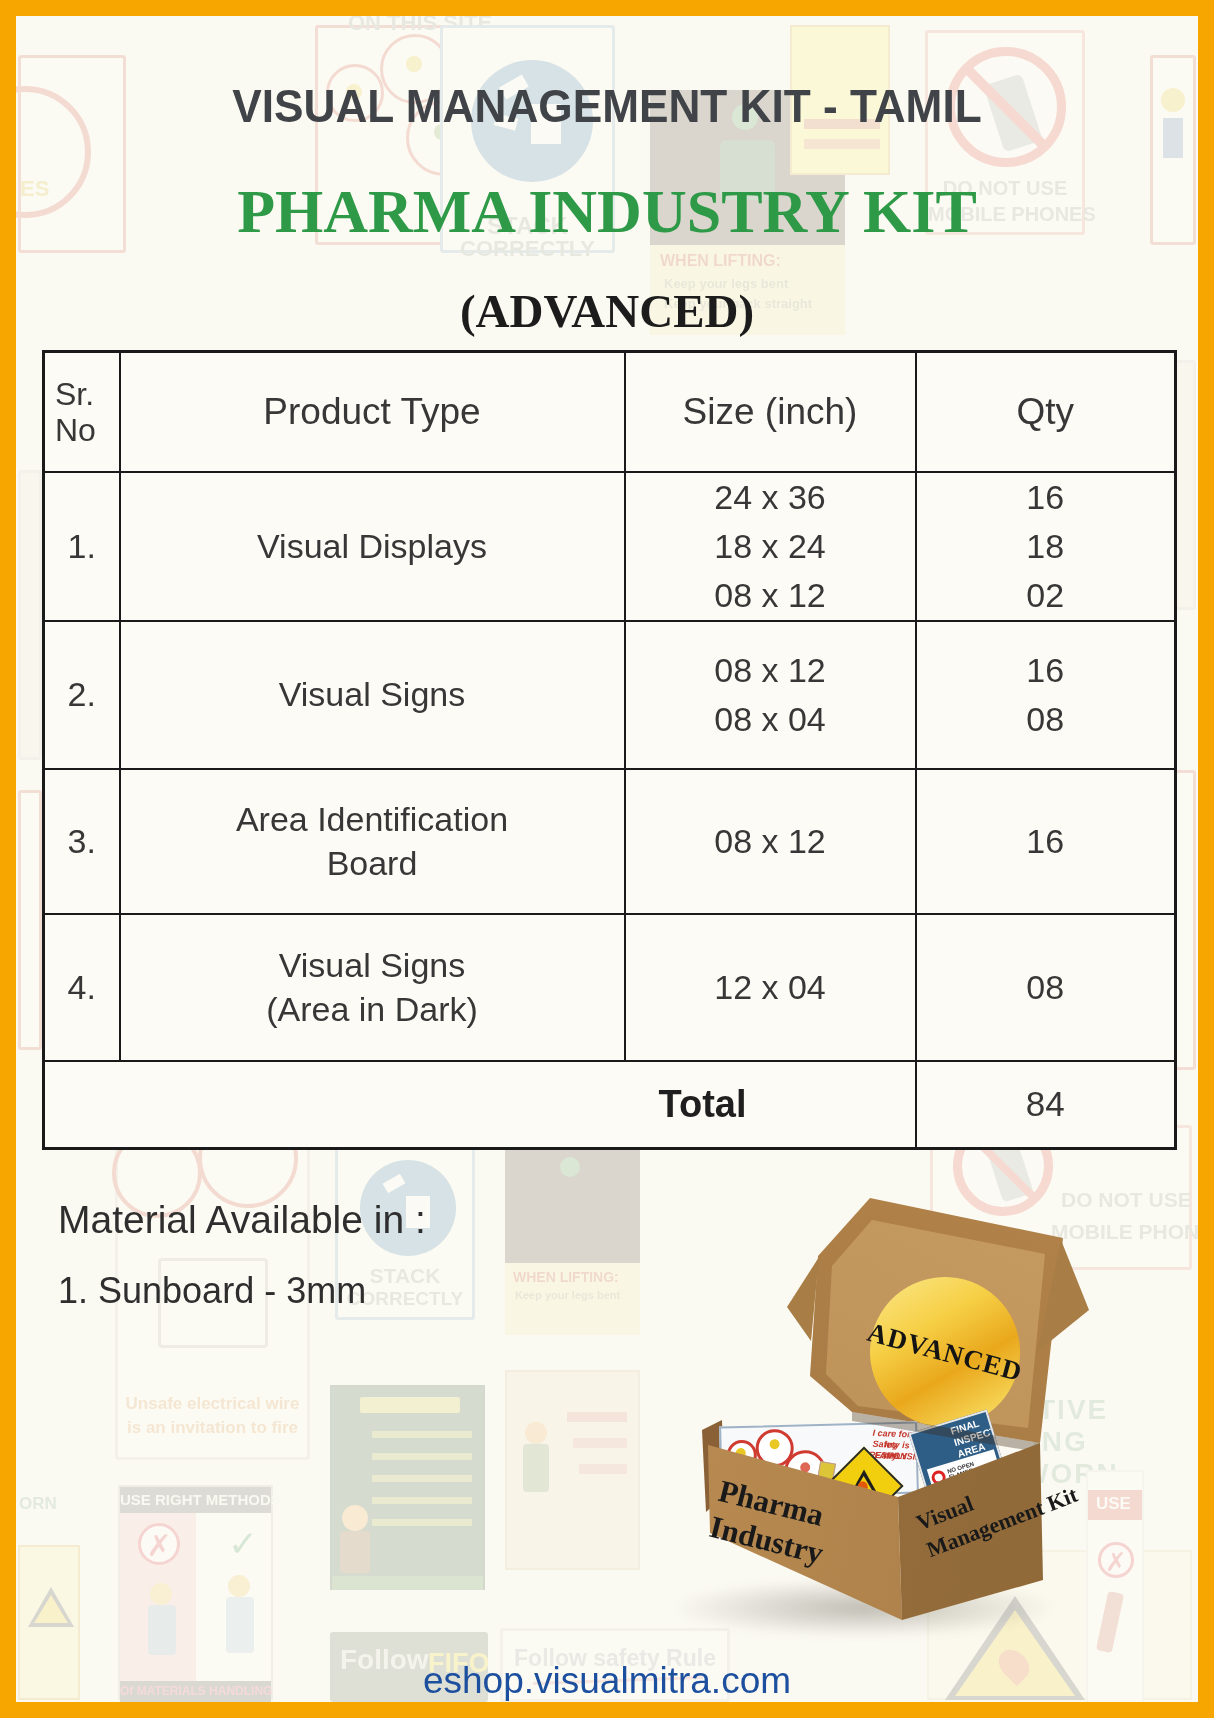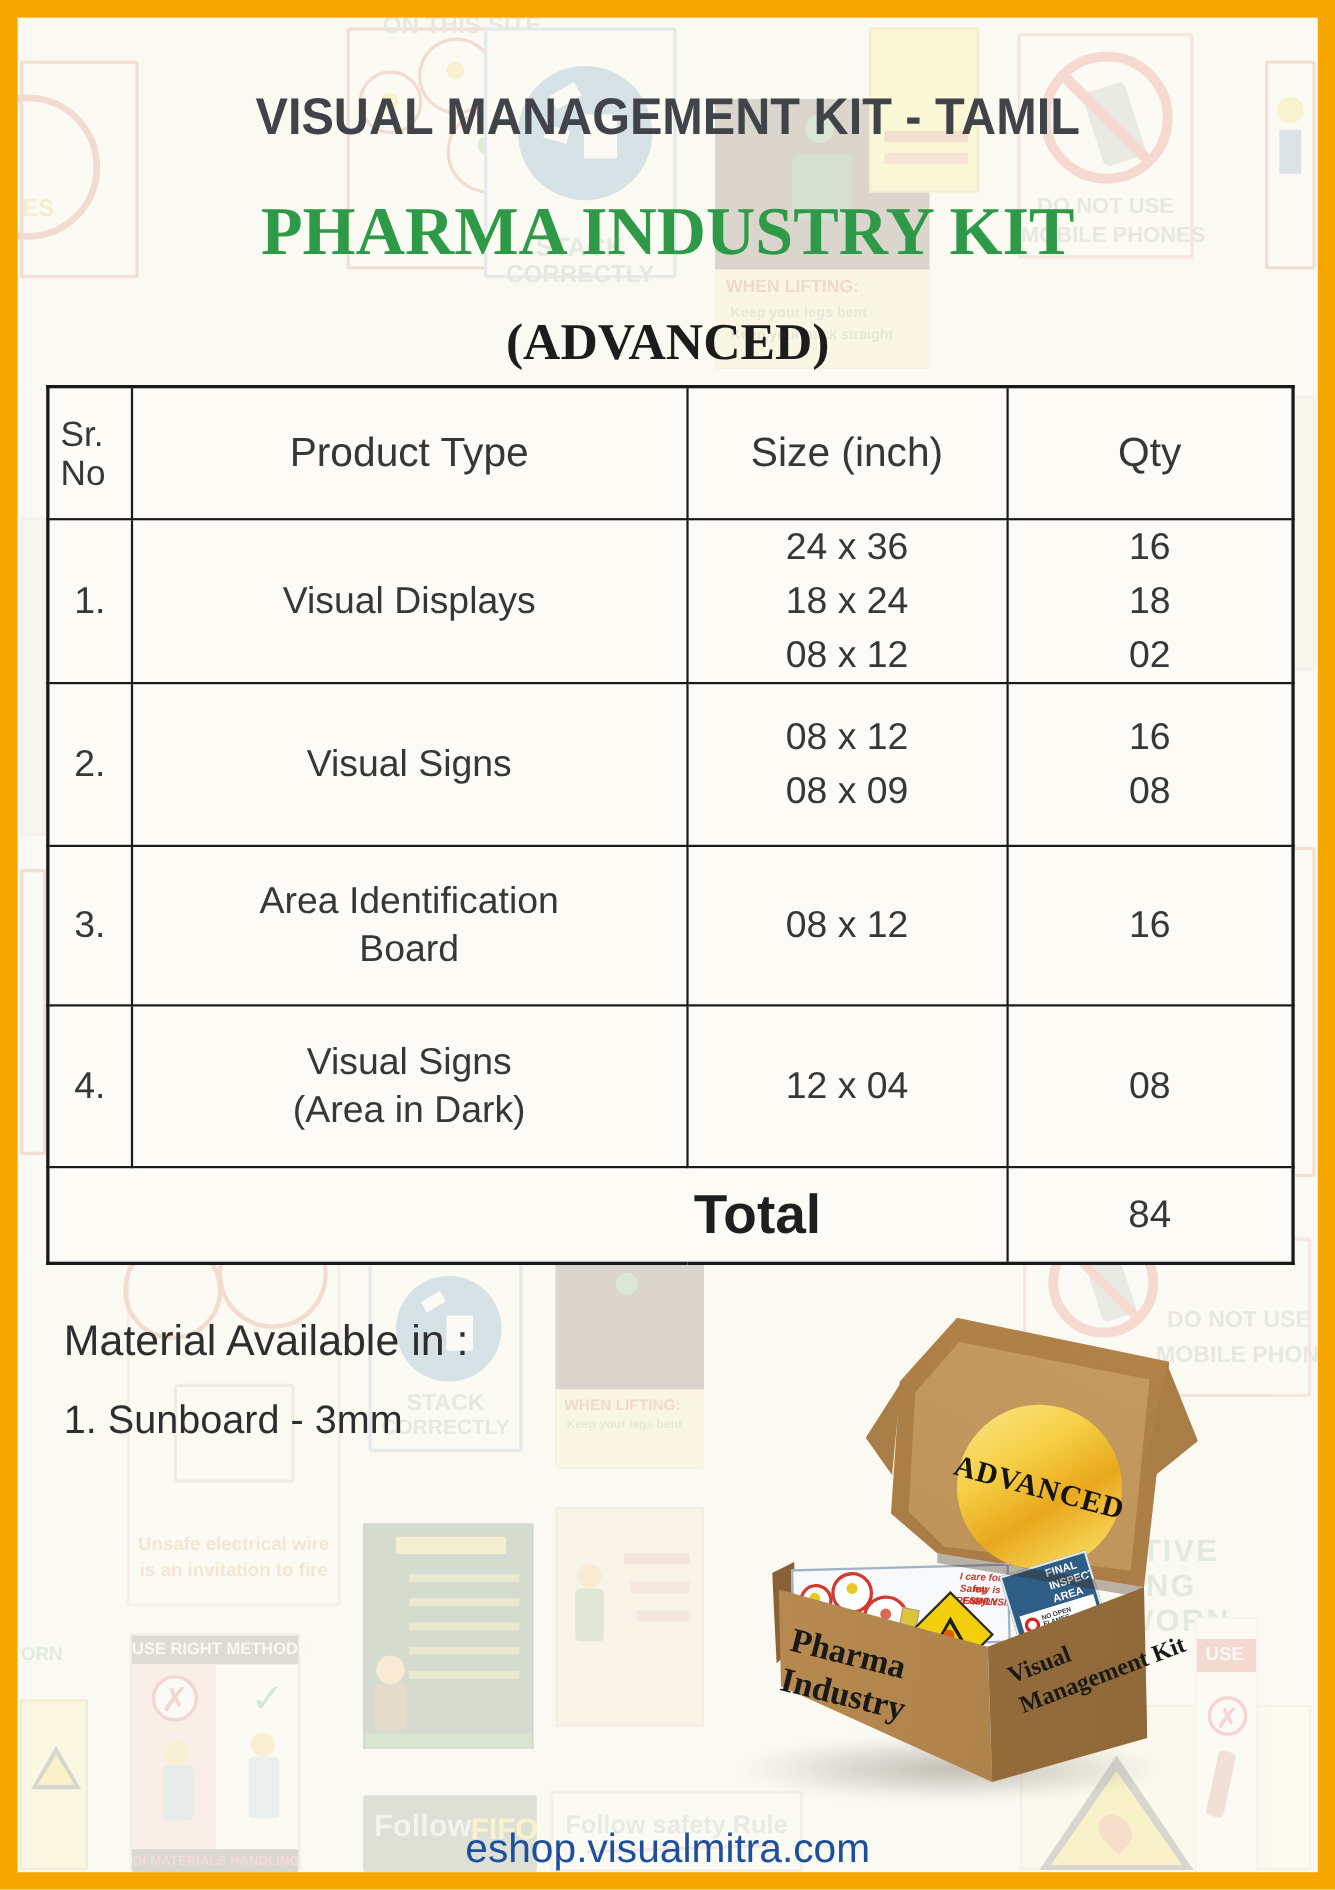--- a/index.html
+++ b/index.html
@@ -32,21 +32,21 @@
       background:#FCFBF5;z-index:10;color:#373737;}
   .ptable td,.ptable th{border:2px solid #1a1a1a;padding:0;vertical-align:middle;}
   .ptable{border:3px solid #1a1a1a;}
   .ptable th{font-size:37px;font-weight:normal;text-align:center;}
   .ptable th.srh{font-size:32px;text-align:left;padding-left:10px;line-height:36px;}
   .ptable td.sr{font-size:34px;text-align:center;}
   .ptable td.prod{font-size:34px;text-align:center;}
   .lines{display:flex;flex-direction:column;justify-content:center;height:100%;}
   .lines span{display:block;line-height:49px;text-align:center;font-size:34px;}
   .lines.tight span{line-height:44px;}
-  td.total-label{font-size:50px;font-weight:bold;text-align:right;padding-right:168px;color:#1f1f1f;}
+  td.total-label{font-size:38px;font-weight:bold;text-align:right;padding-right:168px;color:#1f1f1f;}
   td.total-val{font-size:35px;text-align:center;}
 
   
   .mat-h{position:absolute;left:58px;top:1198px;font-size:39px;color:#2e2e2e;z-index:10;}
   .mat-i1{position:absolute;left:58px;top:1270px;font-size:36px;color:#2e2e2e;z-index:10;}
   .mat-i2{position:absolute;left:58px;top:1318px;font-size:36px;color:#2e2e2e;z-index:10;}
 
   
   .footer{position:absolute;left:0;top:1660px;width:100%;text-align:center;font-size:37px;color:#1D4F9F;z-index:10;}
 
@@ -294,21 +294,21 @@
     <tr style="height:148px">
       <td class="sr">2.</td>
       <td class="prod">
             <div class="lines">
               <span>Visual Signs</span>
             </div>
           </td>
       <td>
             <div class="lines">
         <span>08 x 12</span>
-              <span>08 x 09</span>
+              <span>08 x 04</span>
             </div>
           </td>
       <td>
             <div class="lines">
         <span>16</span>
               <span>08</span>
             </div>
           </td>
     </tr>
     <tr style="height:145px">

